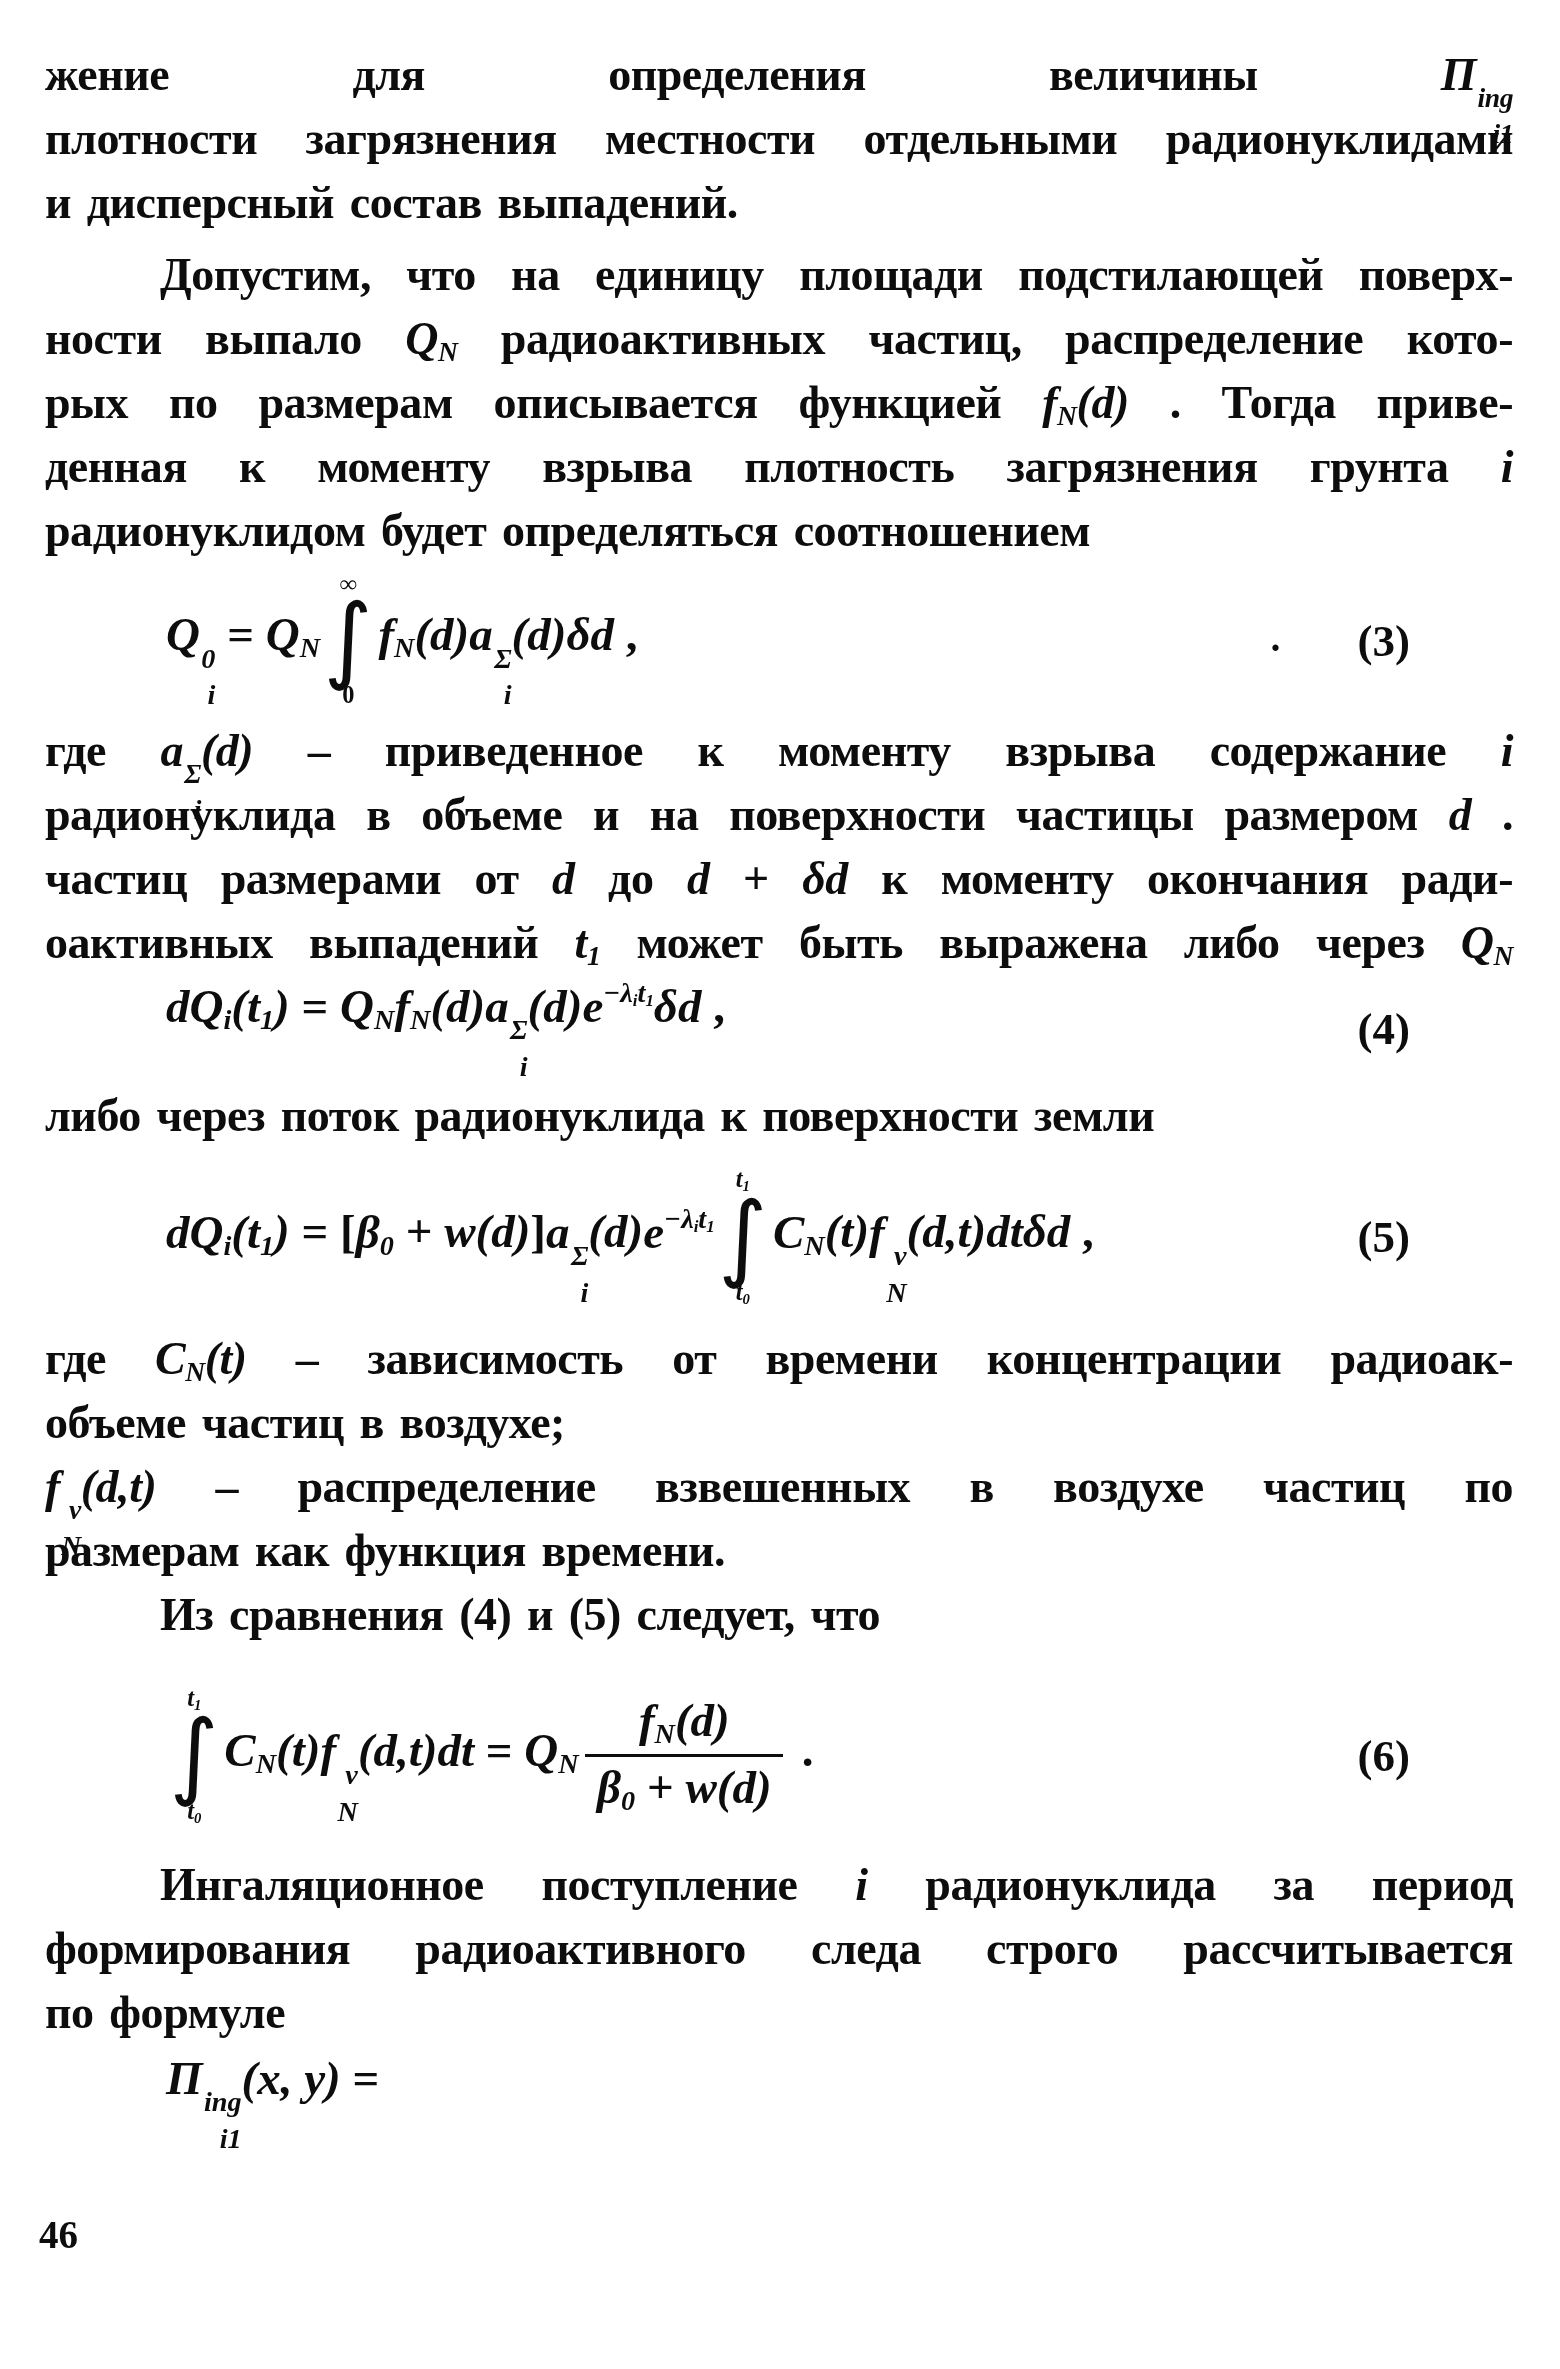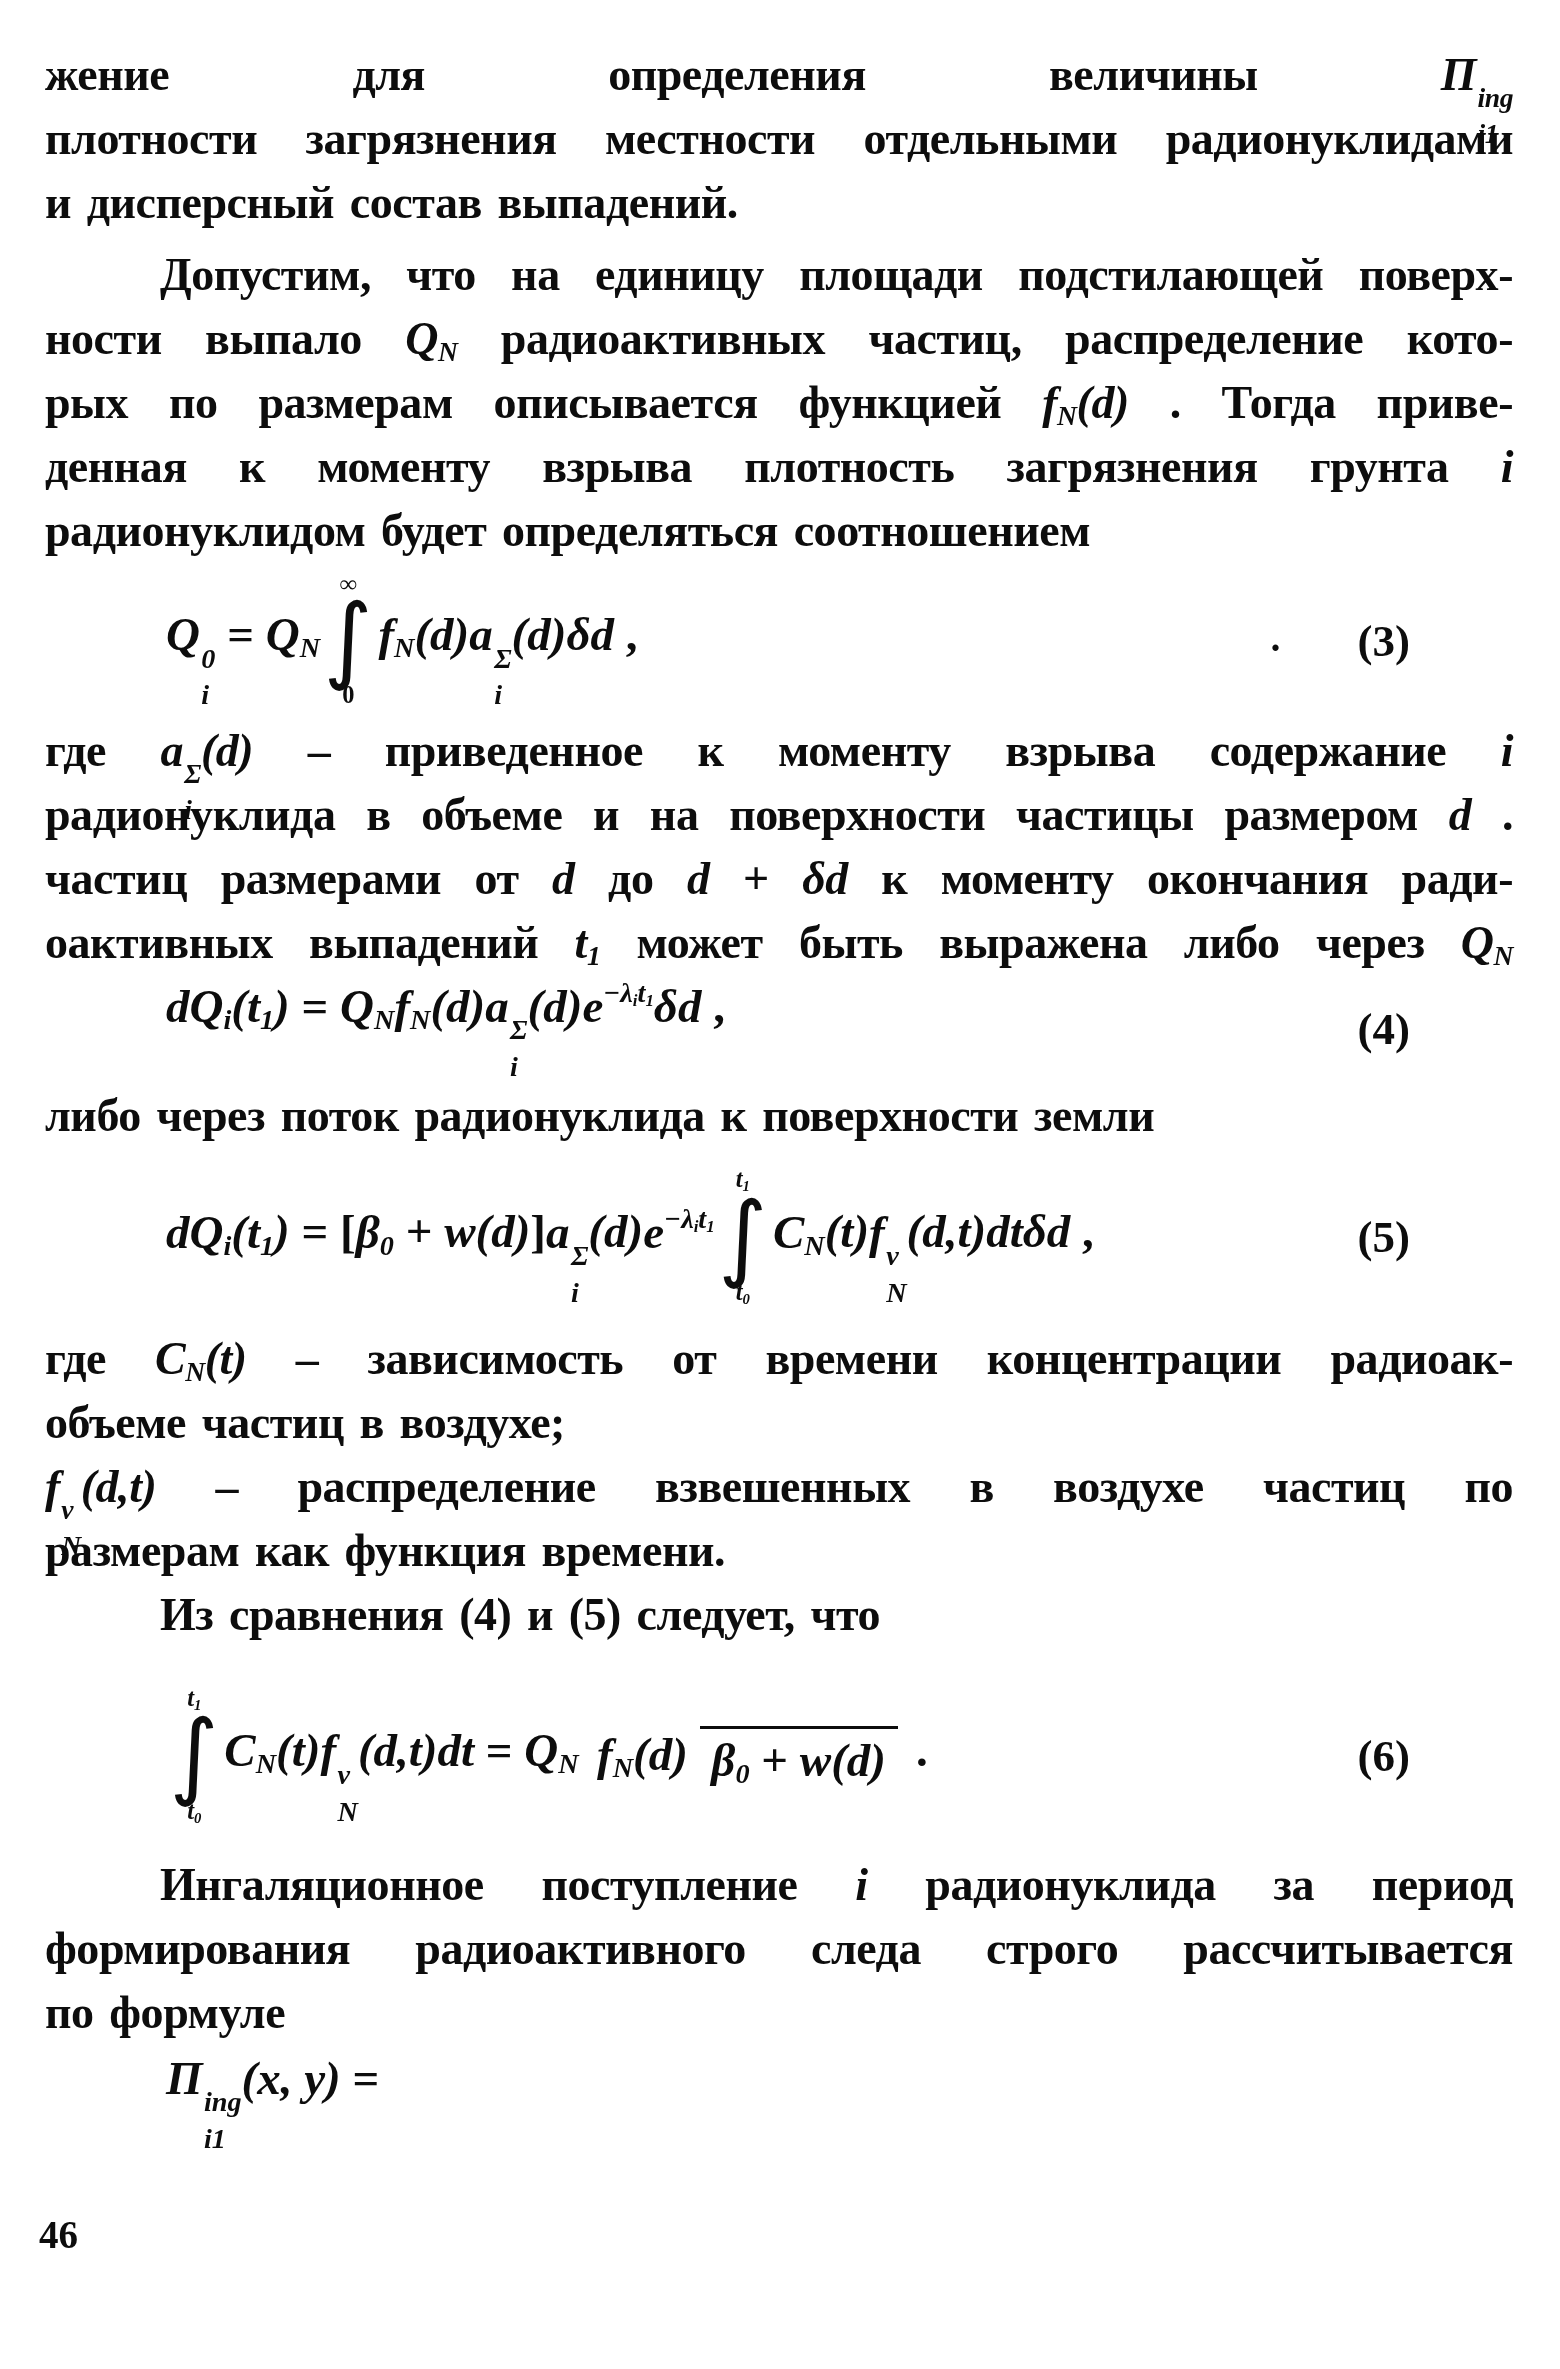--- a/index.html
+++ b/index.html
@@ -12,27 +12,27 @@
   
   .tl{font-size:46px;line-height:64px;height:64px;word-spacing:0.10em;letter-spacing:-0.01em}
   .just{text-align:justify;text-align-last:justify}
   .left{text-align:left}
   .ind{text-indent:115px}
   .p2{margin-top:7.8px}
   
   .it{font-style:italic}
   .supo{font-size:0.60em;vertical-align:0.70em}
   .subo{font-size:0.60em;vertical-align:-0.25em}
-  .stk{display:inline-flex;flex-direction:column;align-items:flex-start;justify-content:center;
+  .stk{display:inline-flex;flex-direction:column;align-items:flex-end;justify-content:center;
        font-size:0.60em;line-height:1;row-gap:0.30em;vertical-align:-0.62em;margin-left:0.05em}
   .bigint{display:inline-flex;flex-direction:column;align-items:center;vertical-align:middle;
           line-height:1;margin:0 0.12em 0 0.08em;text-align:center}
   .bigint .lim{font-size:0.52em;line-height:1}
   .bigint .isym{font-size:2.0em;line-height:0.88;font-family:"DejaVu Sans","DejaVu Serif",sans-serif;font-weight:400;margin:0.02em 0}
-  .frac{display:inline-flex;flex-direction:row;align-items:center;vertical-align:middle;
+  .frac{display:inline-flex;flex-direction:column;align-items:center;vertical-align:middle;
         margin:0 0.14em;text-align:center;line-height:1.12}
   .frac .num{padding:0 0.25em}
   .frac .den{border-top:0.07em solid currentColor;padding:0.10em 0.25em 0;margin-top:0.08em}
   
   .feq{position:relative;display:flex;align-items:center}
   .fbody{font-size:47px;padding-left:121px;white-space:nowrap}
   .eqnum{position:absolute;right:103px;top:50%;transform:translateY(-50%);font-size:45px}
   .f3{height:156px}.f4{height:109px}.f5{height:179px}.f6{height:195px;margin-top:11.7px}.f7{height:113px}
   .stray{position:absolute;left:1224px;top:42%;font-size:39px;line-height:1}
   .pagenum{margin-top:55px;font-size:39px;line-height:43px;margin-left:-5.9px}

